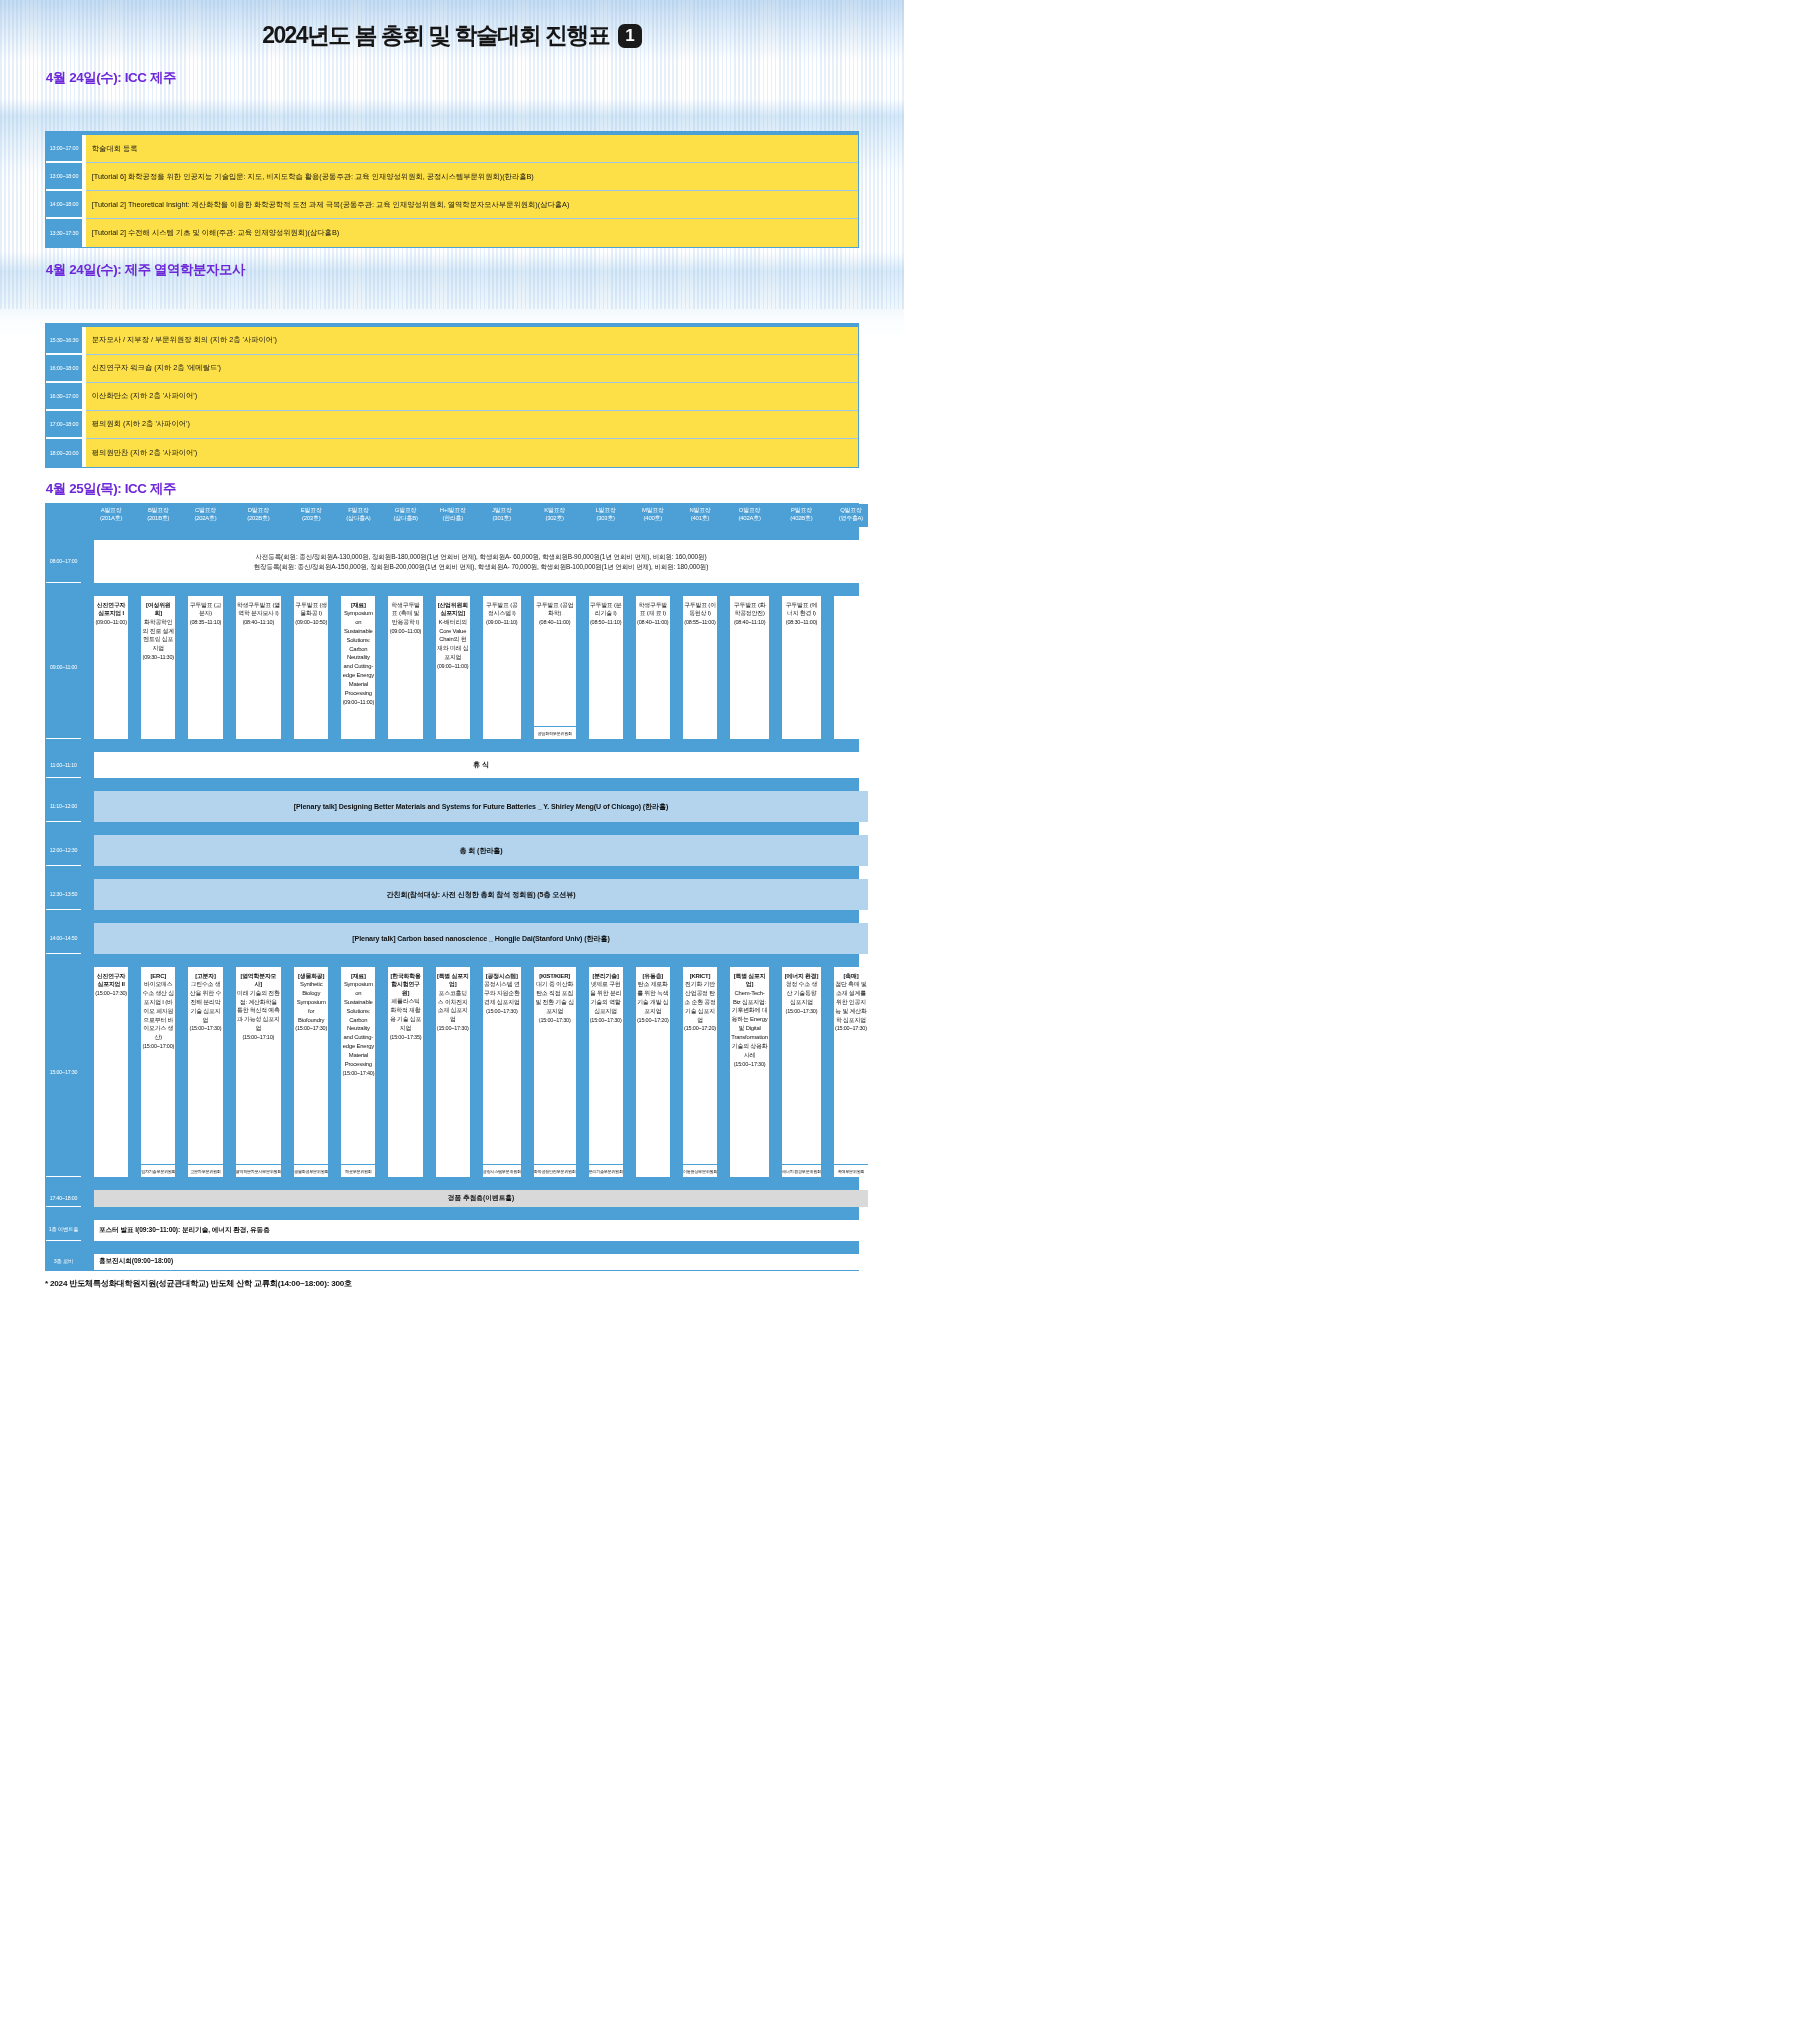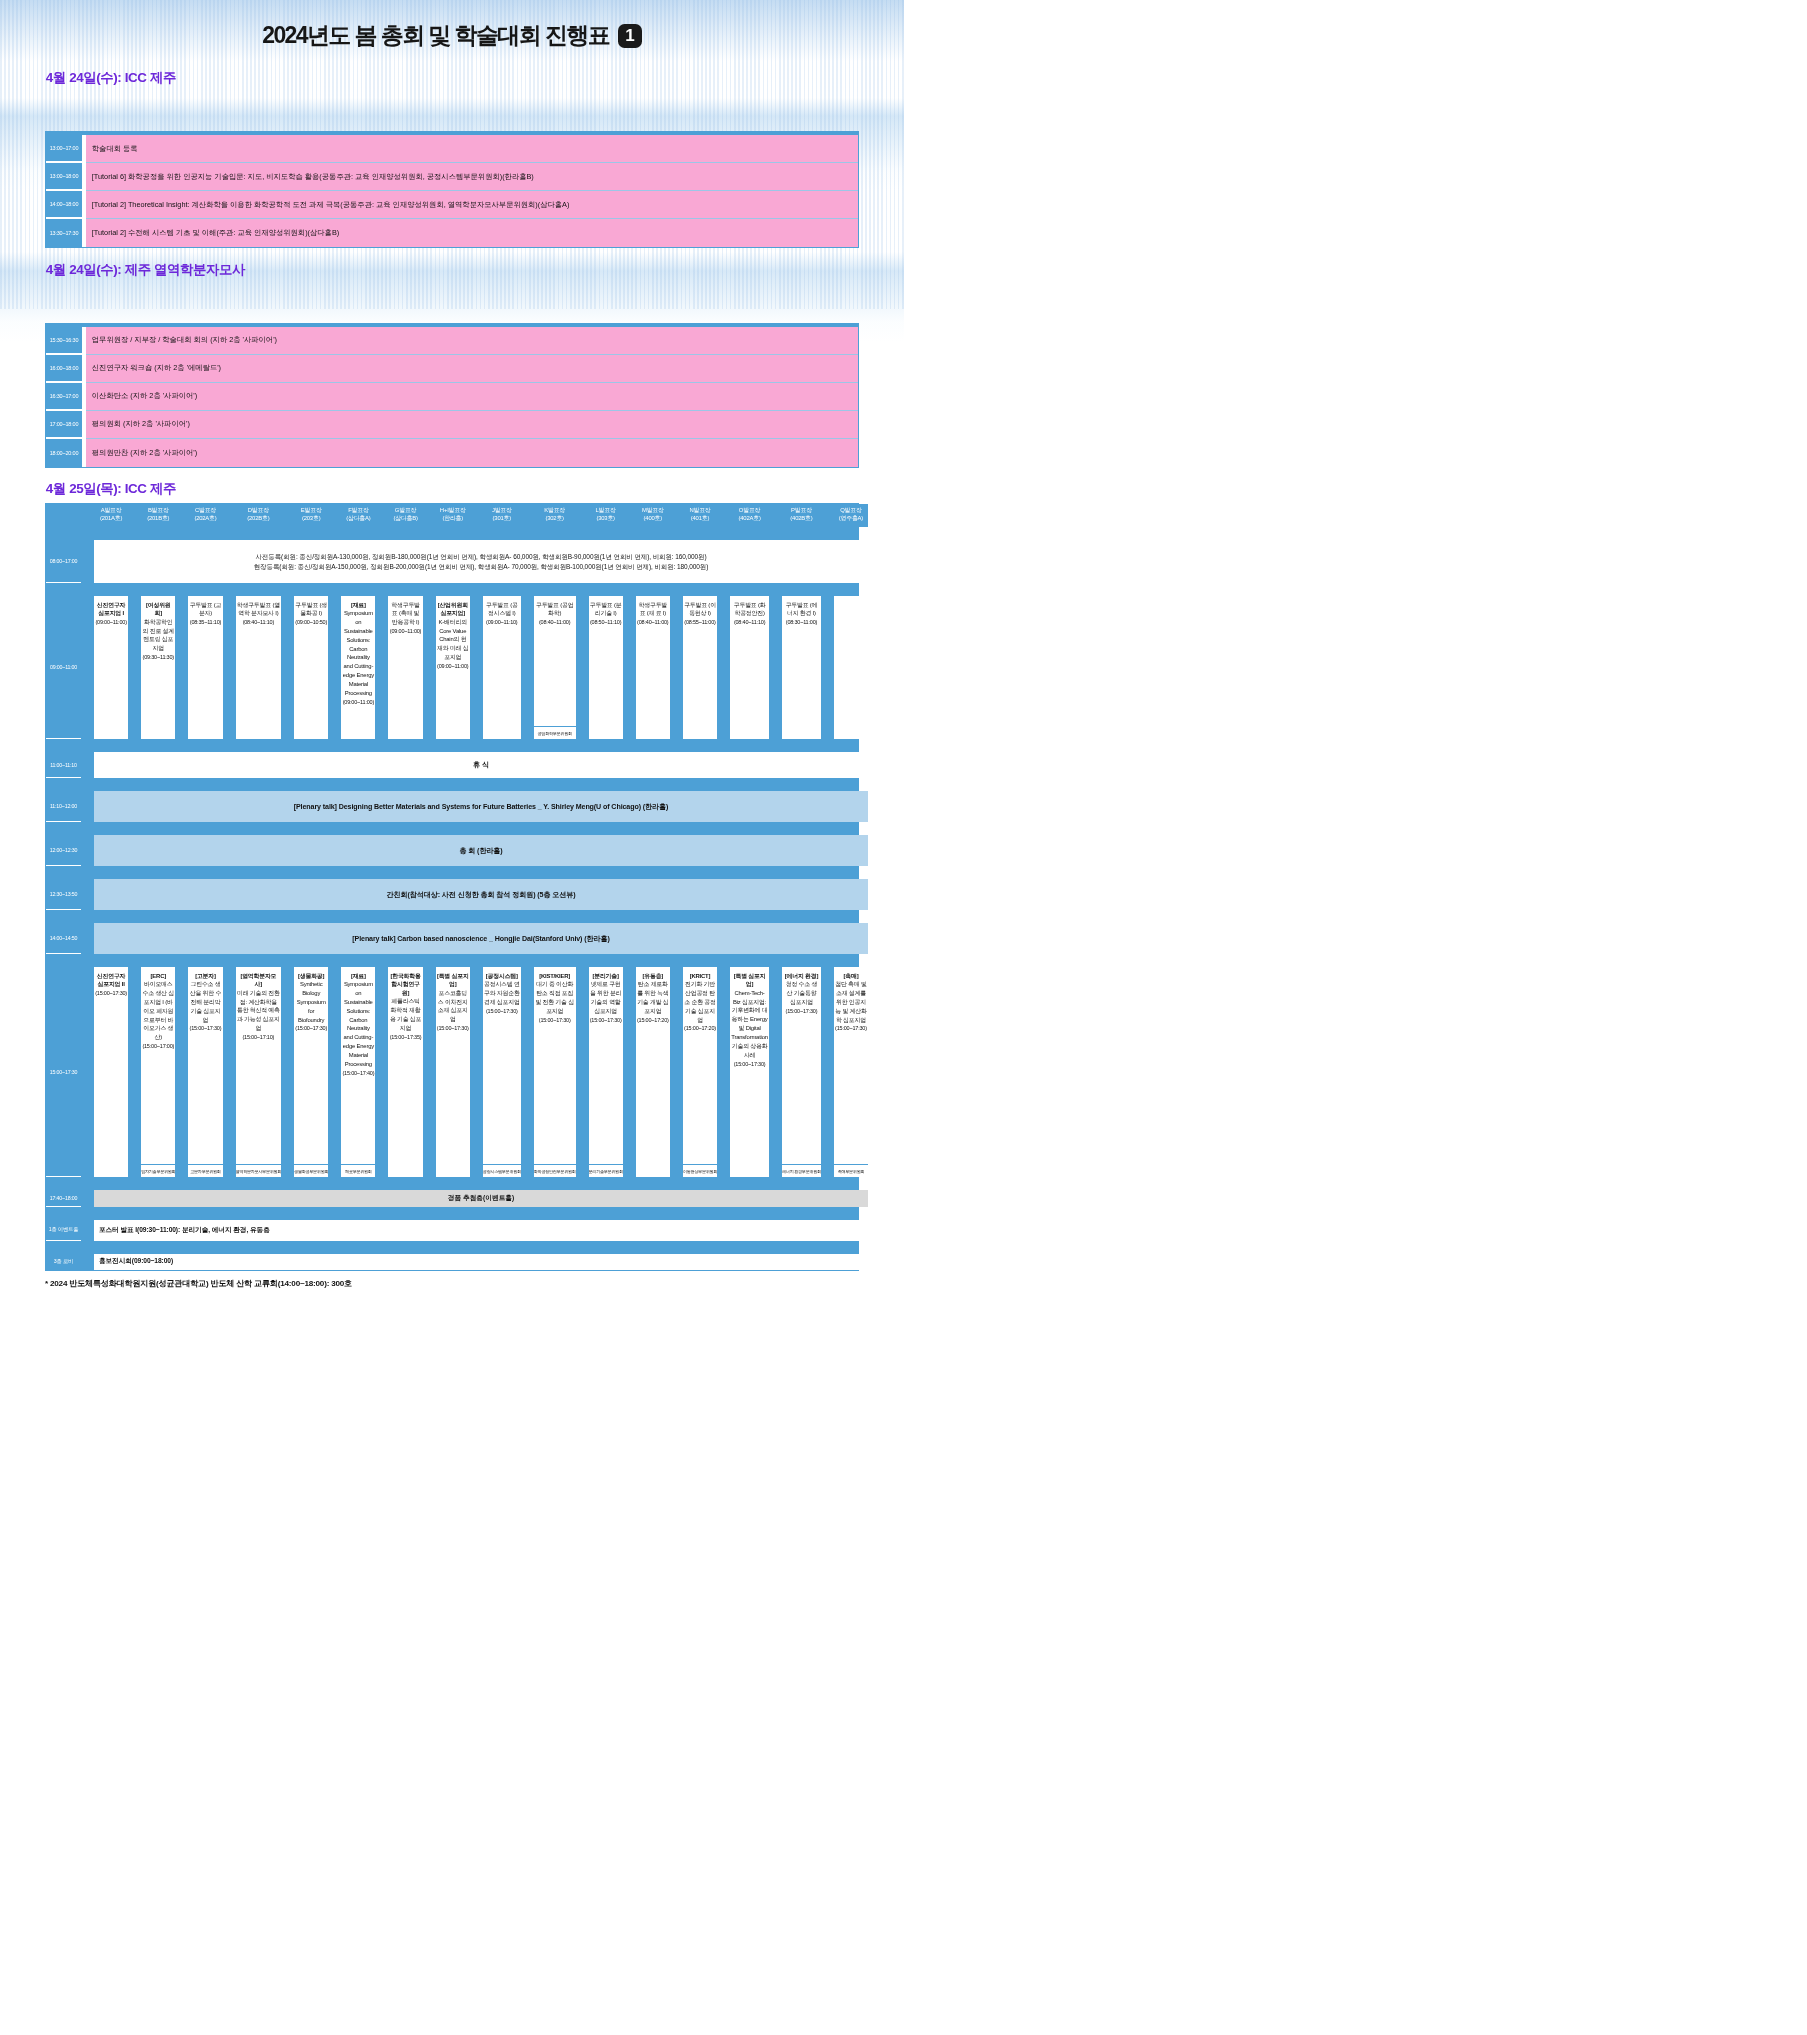--- a/index.html
+++ b/index.html
@@ -32,21 +32,21 @@
     display:inline-flex; align-items:center; justify-content:center;
     width:23.6px; height:23.6px; margin-left:7.3px; vertical-align:middle;
     background:#1a1a1a; color:#fff; border-radius:6.5px;
     font-size:17px; font-weight:800;
   }
 
   
   .sec-heading { font-size:13.4px; font-weight:800; letter-spacing:-0.4px; margin:12.2px 0 5.7px 0.8px; color:#6d28d9; }
 
   
-  .stable { border:1.2px solid #4da0d6; border-top:4.9px solid #4da0d6; background:#f9a8d4; margin-bottom:10.6px;margin-top:44px; }
+  .stable { border:1.2px solid #4da0d6; border-top:4.9px solid #4da0d6; background:#fde047; margin-bottom:10.6px;margin-top:44px; }
   .srow { display:grid; grid-template-columns:36px 4.1px 1fr; }
   .stime {
     background:#4da0d6; color:#fff; display:flex; align-items:center; justify-content:center;
     font-size:5.5px; letter-spacing:-0.2px; border-bottom:2px solid #fff; min-height:28px; text-align:center;
   }
   .srow:last-child .stime { border-bottom:none; }
   .sgap { background:#fff; }
   .scont { display:flex; align-items:center; font-size:7.3px; padding:3.3px 5.7px; border-bottom:0.8px solid #9cc6e7; }
   .srow:last-child .scont { border-bottom:none; }
 
@@ -122,21 +122,21 @@
         <div class="sgap"></div>
       <div class="scont">[Tutorial 2] 수전해 시스템 기초 및 이해(주관: 교육 인재양성위원회)(삼다홀B)</div>
     </div>
   </div>
 
   <div class="sec-heading">4월 24일(수): 제주 열역학분자모사</div>
   <div class="stable">
     <div class="srow">
       <div class="stime">15:30~16:30</div>
         <div class="sgap"></div>
-      <div class="scont">업무위원장 / 지부장 / 학술대회 회의 (지하 2층 '사파이어')</div>
+      <div class="scont">분자모사 / 지부장 / 부문위원장 회의 (지하 2층 '사파이어')</div>
     </div>
     <div class="srow">
       <div class="stime">16:00~18:00</div>
         <div class="sgap"></div>
       <div class="scont">신진연구자 워크숍 (지하 2층 '에메랄드')</div>
     </div>
     <div class="srow">
       <div class="stime">16:30~17:00</div>
         <div class="sgap"></div>
       <div class="scont">이산화탄소 (지하 2층 '사파이어')</div>

